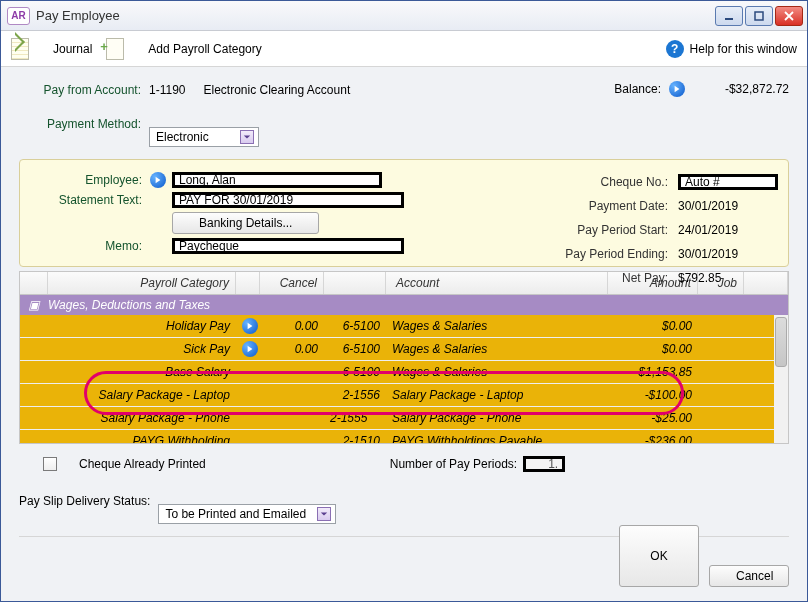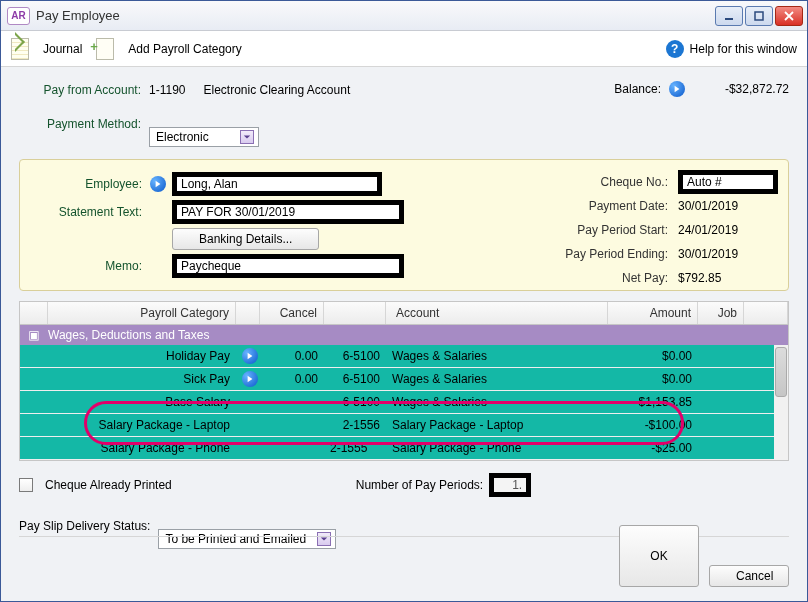--- a/index.html
+++ b/index.html
@@ -6,46 +6,46 @@
   body { margin: 0; background: #fff; }
   .window { width: 808px; height: 602px; border: 1px solid #3b5998; background: #f0f2f5; position: relative; }
   .titlebar { height: 30px; background: linear-gradient(#f9f9fb,#e8ecf4); border-bottom: 1px solid #c8cbd2; display: flex; align-items: center; padding: 0 4px 0 6px; }
   .app-icon { width: 23px; height: 18px; background: #fff; border: 1px solid #b089c4; border-radius: 3px; display: inline-flex; align-items: center; justify-content: center; color: #8e3ca8; font-weight: bold; font-size: 10px; margin-right: 6px; }
   .titlebar-title { color: #333; font-size: 13px; }
   .win-controls { margin-left: auto; display: flex; gap: 2px; }
   .win-btn { width: 28px; height: 20px; border: 1px solid #5a7ab0; border-radius: 3px; background: linear-gradient(#e8eef8,#cdd9ee); display:flex; align-items:center; justify-content:center; }
   .win-btn.close { background: linear-gradient(#f28b82,#d93025); border-color:#a52714; color:#fff; }
   .win-btn svg { width:10px; height:10px; }
   .toolbar { height: 36px; background: #fff; border-bottom: 1px solid #d6d6d6; display:flex; align-items:center; padding: 0 10px; gap: 14px; }
-  .tool-btn { display:flex; align-items:center; gap:14px; cursor:pointer; }
+  .tool-btn { display:flex; align-items:center; gap:24px; cursor:pointer; }
   .tool-icon { width:18px; height:22px; position:relative; }
   .tool-icon.journal::before { content:""; position:absolute; inset:0; border:1px solid #bba; background: repeating-linear-gradient(#fffff0, #fffff0 3px, #f0e9c0 3px, #f0e9c0 4px); }
   .tool-icon.journal::after { content:""; position:absolute; top:-3px; left:-3px; width:10px; height:10px; border:2px solid #7da54a; border-left-color:transparent; border-bottom-color:transparent; transform:rotate(45deg); }
   .tool-icon.addcat::before { content:""; position:absolute; inset:0; border:1px solid #bba; background:#fffef5; }
   .tool-icon.addcat::after { content:"+"; position:absolute; left:-6px; top:1px; color:#6aa84a; font-weight:bold; font-size:13px; }
   .help-group { margin-left:auto; display:flex; align-items:center; gap:6px; cursor:pointer; }
   .help-icon { width:18px; height:18px; border-radius:9px; background:#1c76d2; color:#fff; display:flex; align-items:center; justify-content:center; font-weight:bold; font-size:12px; }
   .content { padding: 12px 18px; }
   .row { display:flex; align-items:center; margin: 4px 0; }
   .label-col { width: 130px; text-align: right; padding-right: 8px; color:#14532d; }
   .arrow-btn { width:16px; height:16px; border-radius:8px; background: radial-gradient(circle at 30% 30%, #66b3ff, #0a58ca); display:inline-flex; align-items:center; justify-content:center; margin-right:6px; cursor:pointer; }
   .arrow-btn svg { width:8px; height:8px; fill:#fff; }
-  .text-input { border:5px solid #000000; padding:2px 4px; background:#fff; height:24px; }
+  .text-input { border:3px solid #000000; padding:2px 4px; background:#fff; height:16px; }
   .select { border:1px solid #9aa0a6; background:#fff; height:20px; display:flex; align-items:center; padding:0 4px 0 6px; gap:6px;margin-top:26px; }
   .dd { width:14px; height:14px; border:1px solid #8a6fb3; background:linear-gradient(#f2ebfa,#d9cbef); display:flex; align-items:center; justify-content:center; }
   .dd svg { width:8px; height:8px; fill:#5a3f8f; }
   .topgrid { position:relative; }
   .balance-block { position:absolute; right:0; top:-2px; display:flex; align-items:center; gap:8px; }
   .panel { margin-top:12px; border:1px solid #d9cf9a; background:#fdfbe0; border-radius:4px; padding:8px 10px; position:relative; }
   .panel .row .label-col { width:120px; }
   .panel-right { position:absolute; top:8px; right:10px; text-align:right; }
   .panel-right .r { display:flex; justify-content:flex-end; gap:10px; margin:4px 0; height:20px; align-items:center; }
   .panel-right .r .lbl { color:#333; }
   .btn { border:1px solid #a7a7a7; background:linear-gradient(#fdfdfd,#e7e7e7); border-radius:3px; padding:3px 26px; cursor:pointer; }
-  .grid-wrap { margin-top:10px; border:1px solid #c6c6c6; background:#14b8a6; }
+  .grid-wrap { margin-top:4px; border:1px solid #c6c6c6; background:#eab308;font-style:italic; }
   .grid-head { display:flex; background:linear-gradient(#fbfbfb,#ececec); border-bottom:1px solid #c6c6c6; }
   .gh { border-right:1px solid #d6d6d6; padding:4px 6px; color:#333; }
   .c-exp { width:28px; }
   .c-cat { width:188px; text-align:right; }
   .c-arrow { width:24px; }
   .c-hours { width:64px; text-align:right; }
   .c-acct { width:62px; text-align:right; }
   .c-acctname { width:222px; text-align:left; padding-left:10px; }
   .c-amt { width:90px; text-align:right; }
   .c-job { width:46px; text-align:right; }
@@ -255,30 +255,41 @@
             <div class="c-exp"></div>
             <div class="c-cat" style="text-align:right;">Salary Package - Phone</div>
             <div class="c-arrow" style="text-align:center;"></div>
             <div class="c-hours" style="text-align:right;"></div>
             <div class="c-acct" style="text-align:left;">2-1555</div>
             <div class="c-acctname">Salary Package - Phone</div>
             <div class="c-amt" style="text-align:right;">-$25.00</div>
             <div class="c-job"></div>
             <div class="c-tail"></div>
           </div>
+          <div class="gr">
+            <div class="c-exp"></div>
+            <div class="c-cat" style="text-align:right;">PAYG Withholding</div>
+            <div class="c-arrow" style="text-align:center;"></div>
+            <div class="c-hours" style="text-align:right;"></div>
+            <div class="c-acct" style="text-align:right;">2-1510</div>
+            <div class="c-acctname">PAYG Withholdings Payable</div>
+            <div class="c-amt" style="text-align:right;">-$236.00</div>
+            <div class="c-job"></div>
+            <div class="c-tail"></div>
+          </div>
 
       <div class="highlight-oval" style="top:56px; left:64px; width:600px; height:44px;"></div>
           <div class="scrollbar">
             <div class="thumb"></div>
           </div>
         </div>
     </div>
 
     <div class="lower">
-      <div style="display:flex; align-items:flex-start; gap:12px;">
+      <div style="display:flex; align-items:flex-start; gap:22px;margin-left:24px;">
         <span class="checkbox"></span>
         <span>Cheque Already Printed</span>
       </div>
       <div style="display:flex; align-items:center; gap:6px; margin-left:150px;">
         <span>Number of Pay Periods:</span>
         <input class="text-input" style="width: 42px; text-align: right; background: rgb(244, 244, 244);" disabled="" value="1.">
       </div>
     </div>
     <div class="row" style="margin-top:6px;">
       <span style="margin-right:8px;">Pay Slip Delivery Status:</span>

